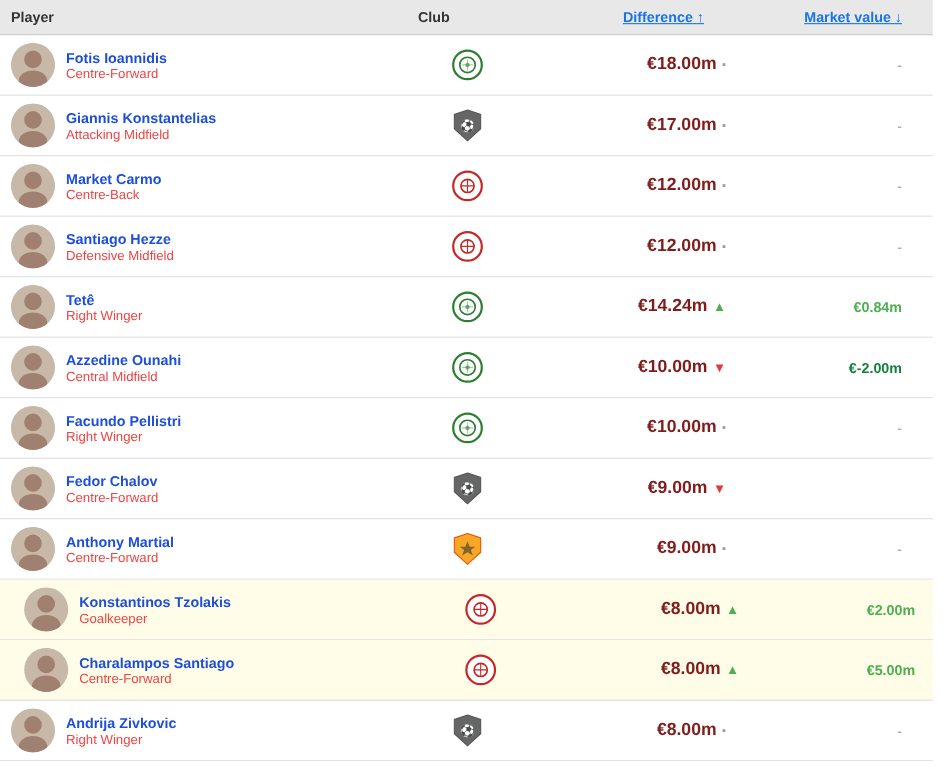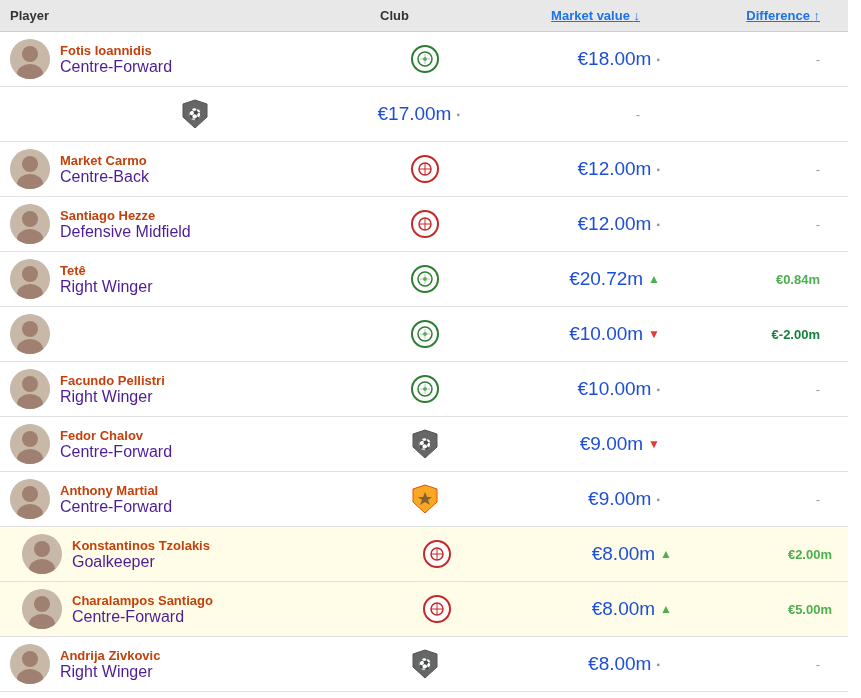--- a/index.html
+++ b/index.html
@@ -57,45 +57,46 @@
       border-radius: 50%;
       background: #ccc;
       overflow: hidden;
       flex-shrink: 0;
       display: flex;
       align-items: center;
       justify-content: center;
     }
     .player-info {}
     .player-name {
-      color: #c2410c;
+      color: #1d4ed8;
       font-weight: bold;
       font-size: 13px;
       cursor: pointer;
     }
     .player-position {
-      color: #4c1d95;
-      font-size: 16px;
+      color: #ef4444;
+      font-size: 12px;
     }
     .club-cell {
       display: flex;
       align-items: center;
       justify-content: center;
     }
     .market-cell {
       text-align: right;
       padding-right: 10px;
       display: flex;
       align-items: center;
       justify-content: flex-end;
       gap: 5px;
     }
     .market-value {
-      font-size: 19px;
-      color: #1d4ed8;
+      font-size: 16px;
+      color: #7f1d1d;
+      font-weight: bold;
     }
     .diff-cell {
       text-align: right;
       padding-right: 30px;
       font-size: 13px;
     }
     .diff-neutral { color: #999; }
     .diff-positive { color: #4caf50; font-weight: bold; }
     .diff-negative { color: #15803d; font-weight: bold; }
     .arrow-up { color: #4caf50; font-size: 12px; }
@@ -119,26 +120,26 @@
   </style>
 </head>
 <body>
 
 <div class="table-container">
 
   <div class="table-header">
     <div class="header-cell">Player</div>
     <div class="header-cell">Club</div>
     <div class="header-cell right sortable">
+      <span>Difference</span>
+      <span>↑</span>
+    </div>
+    <div class="header-cell right sortable">
       <span>Market value</span>
       <span>↓</span>
-    </div>
-    <div class="header-cell right sortable">
-      <span>Difference</span>
-      <span>↑</span>
     </div>
   </div>
 
   <div id="table-body">
       <div class="table-row">
       <div class="player-cell">
         <div class="player-avatar">
           <svg width="40" height="40" viewBox="0 0 40 40">
             <circle cx="20" cy="20" r="20" fill="#c8b8a8"></circle>
             <circle cx="20" cy="15" r="8" fill="#a08070"></circle>
@@ -159,20 +160,33 @@
         </svg>
       </div>
       </div>
       <div class="market-cell">
         <span class="market-value">€18.00m</span>
         <span class="arrow-neutral">▪</span>
       </div>
       <div class="diff-cell diff-neutral">-</div>
     </div>
       <div class="table-row">
+      <div class="player-cell">
+        <div class="player-avatar">
+          <svg width="40" height="40" viewBox="0 0 40 40">
+            <circle cx="20" cy="20" r="20" fill="#c8b8a8"></circle>
+            <circle cx="20" cy="15" r="8" fill="#a08070"></circle>
+            <ellipse cx="20" cy="35" rx="13" ry="10" fill="#a08070"></ellipse>
+          </svg>
+        </div>
+        <div class="player-info">
+          <div class="player-name">Giannis Konstantelias</div>
+          <div class="player-position">Attacking Midfield</div>
+        </div>
+      </div>
       <div class="club-cell">
         <div style="width:28px;height:32px;display:flex;align-items:center;justify-content:center;">
         <svg width="26" height="30" viewBox="0 0 26 30">
           <path d="M13 1 L25 5 L25 18 L13 29 L1 18 L1 5 Z" fill="#666" stroke="#555" stroke-width="1"></path>
           <text x="13" y="19" text-anchor="middle" fill="white" font-size="11" font-weight="bold">⚽</text>
         </svg>
       </div>
       </div>
       <div class="market-cell">
         <span class="market-value">€17.00m</span>
@@ -255,33 +269,37 @@
       <div class="club-cell">
         <div class="badge-green-circle">
         <svg width="18" height="18" viewBox="0 0 18 18">
           <circle cx="9" cy="9" r="7" fill="none" stroke="#2e7d32" stroke-width="1.5"></circle>
           <path d="M9 4 L9 14 M4 9 L14 9" stroke="#2e7d32" stroke-width="1" opacity="0.4"></path>
           <circle cx="9" cy="9" r="2" fill="#2e7d32" opacity="0.6"></circle>
         </svg>
       </div>
       </div>
       <div class="market-cell">
-        <span class="market-value">€20.72m</span>
+        <span class="market-value">€14.24m</span>
         <span class="arrow-up">▲</span>
       </div>
       <div class="diff-cell diff-positive">€0.84m</div>
     </div>
       <div class="table-row">
       <div class="player-cell">
         <div class="player-avatar">
           <svg width="40" height="40" viewBox="0 0 40 40">
             <circle cx="20" cy="20" r="20" fill="#c8b8a8"></circle>
             <circle cx="20" cy="15" r="8" fill="#a08070"></circle>
             <ellipse cx="20" cy="35" rx="13" ry="10" fill="#a08070"></ellipse>
           </svg>
+        </div>
+        <div class="player-info">
+          <div class="player-name">Azzedine Ounahi</div>
+          <div class="player-position">Central Midfield</div>
         </div>
       </div>
       <div class="club-cell">
         <div class="badge-green-circle">
         <svg width="18" height="18" viewBox="0 0 18 18">
           <circle cx="9" cy="9" r="7" fill="none" stroke="#2e7d32" stroke-width="1.5"></circle>
           <path d="M9 4 L9 14 M4 9 L14 9" stroke="#2e7d32" stroke-width="1" opacity="0.4"></path>
           <circle cx="9" cy="9" r="2" fill="#2e7d32" opacity="0.6"></circle>
         </svg>
       </div>

